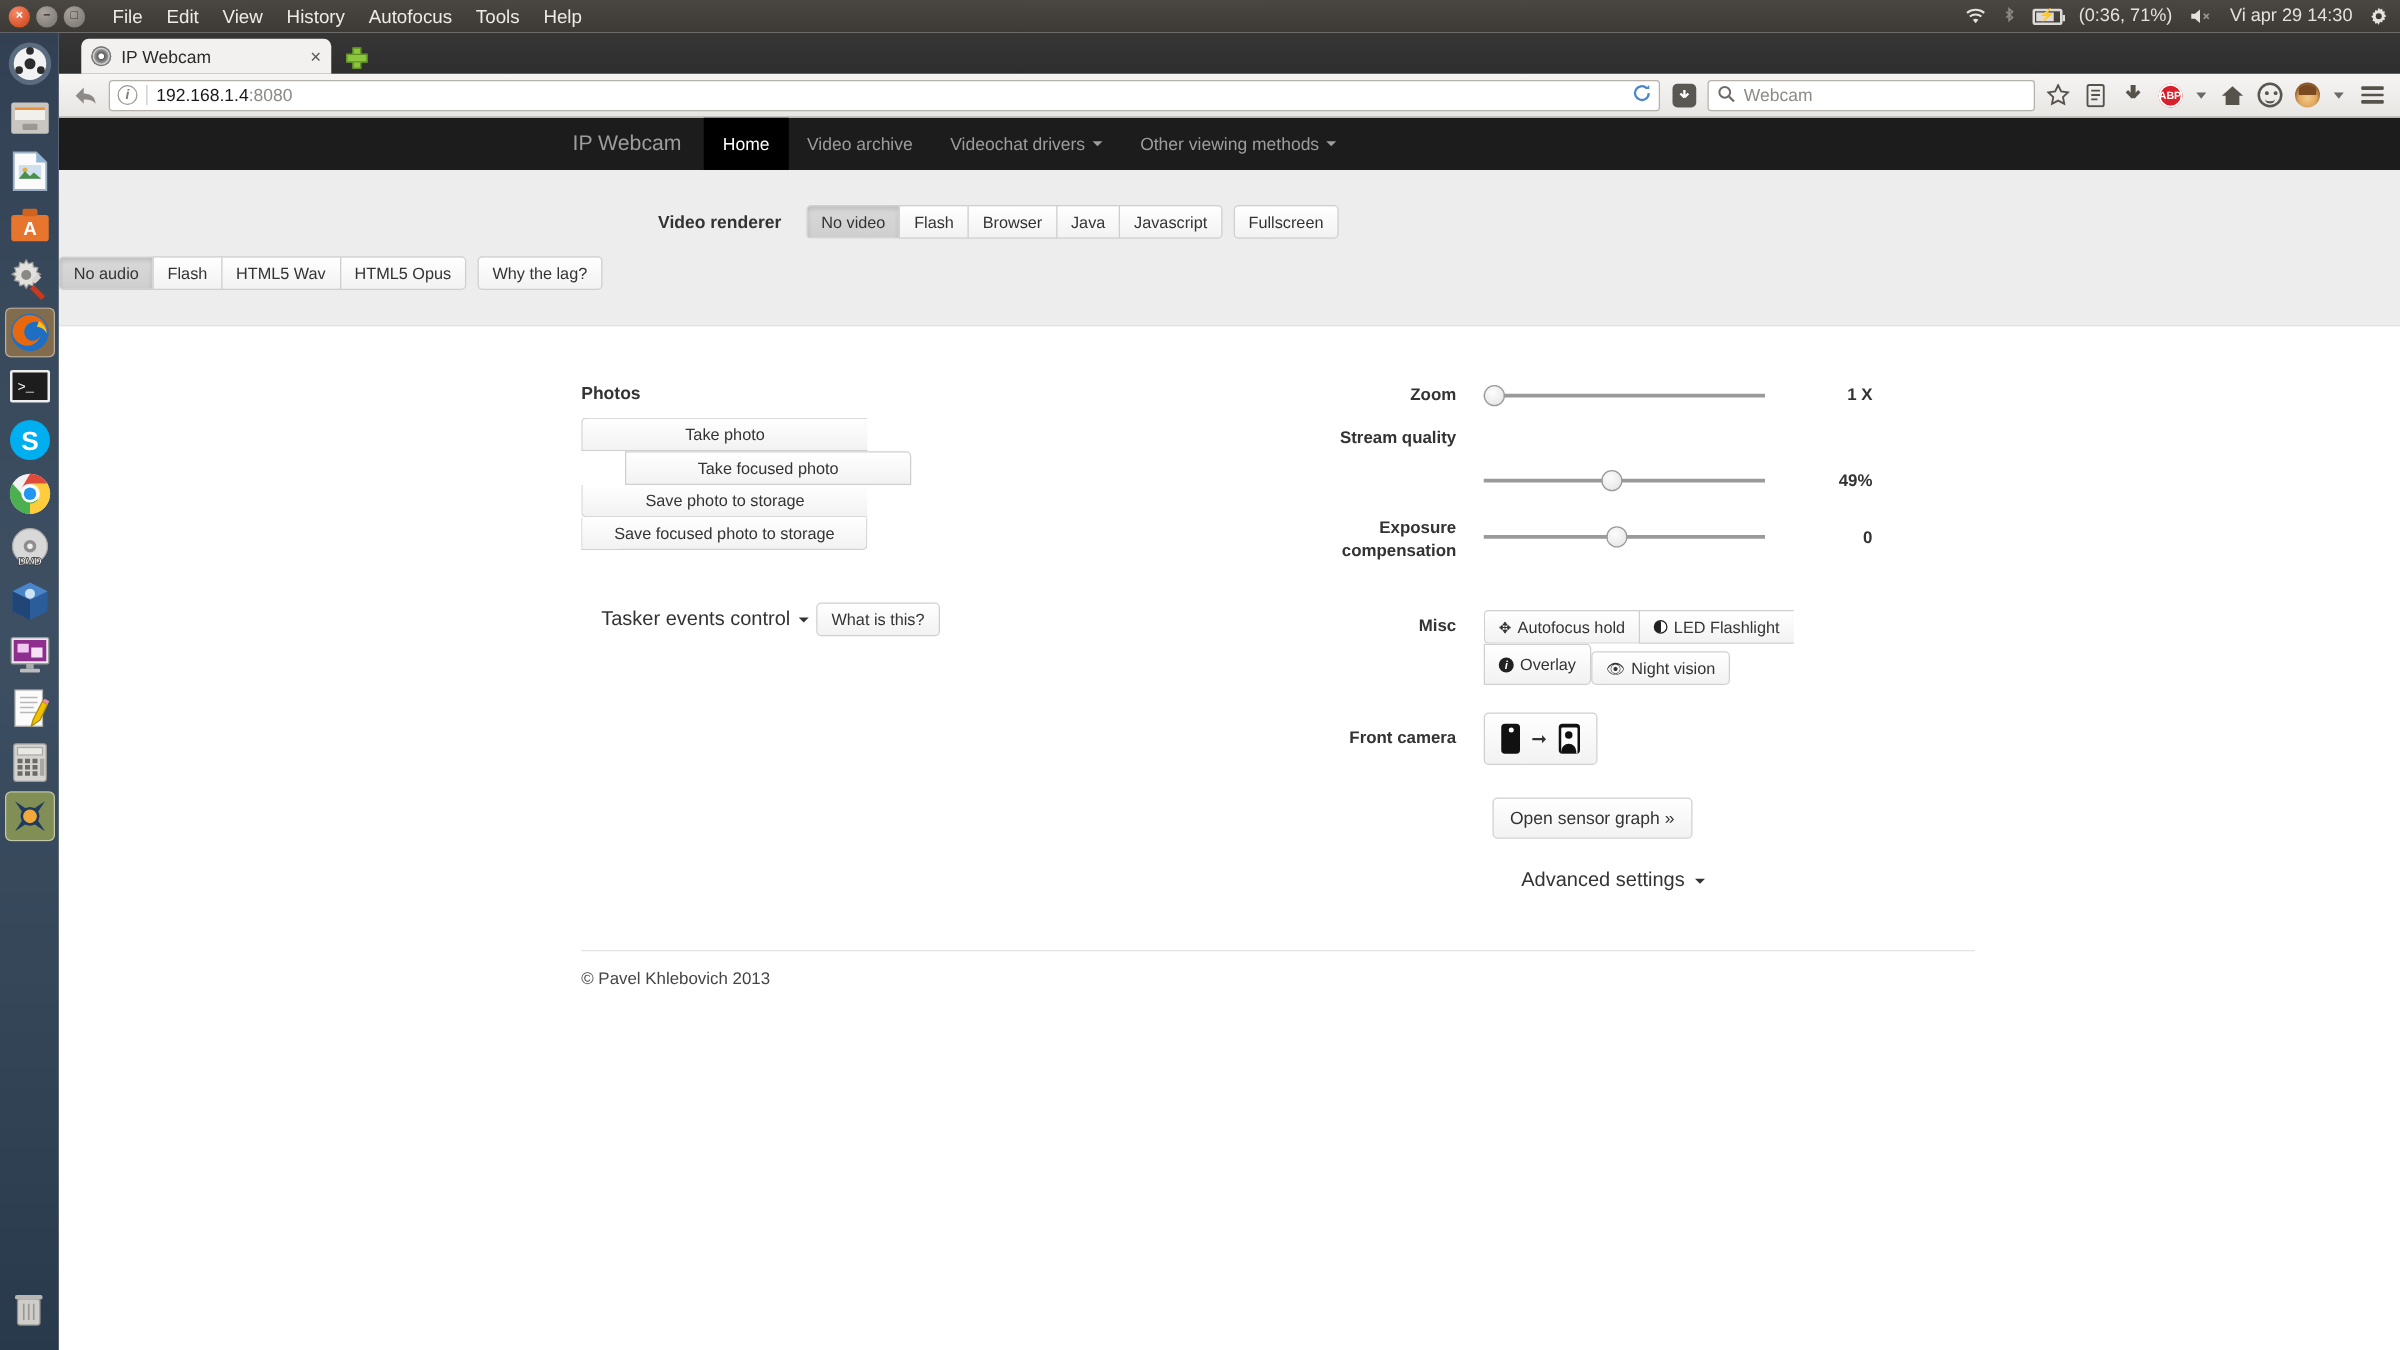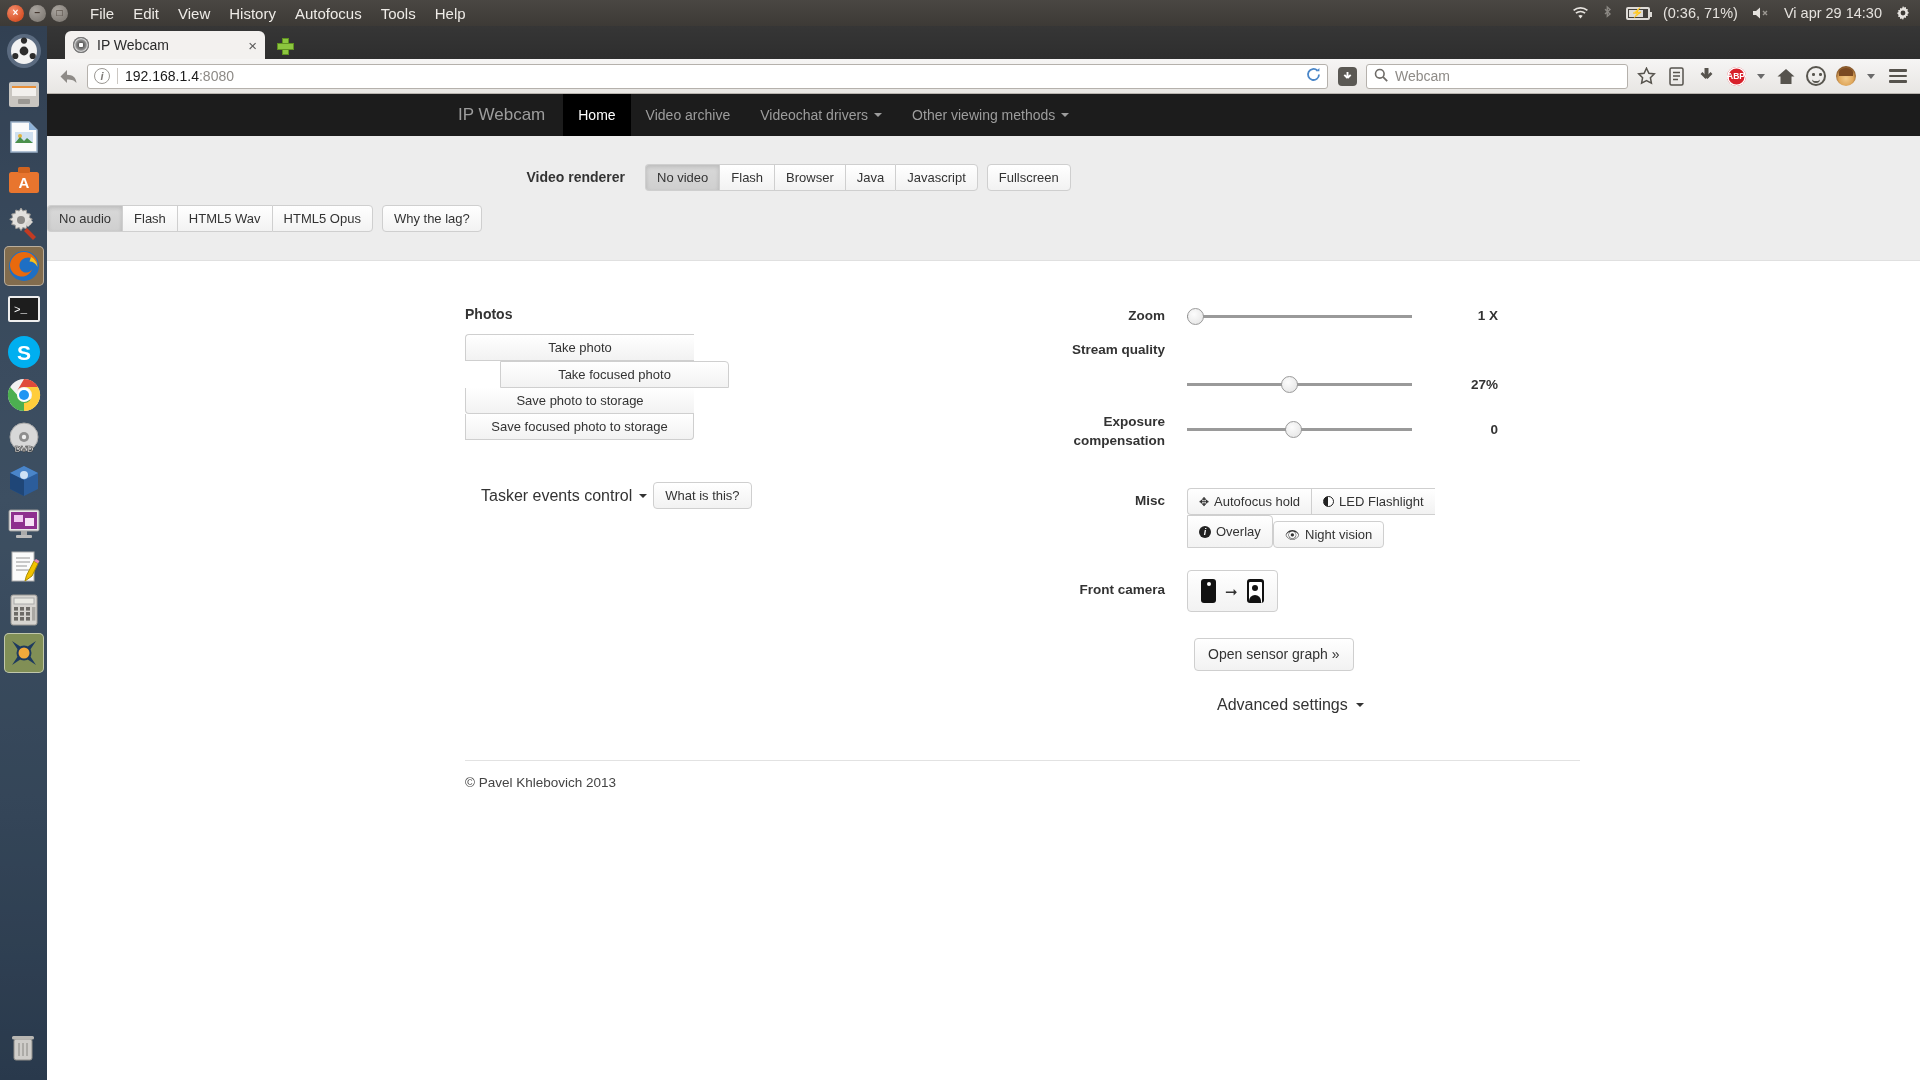--- a/index.html
+++ b/index.html
@@ -632,21 +632,21 @@
           </div>
           <div class="ctrl-value">1 X</div>
         </div>
 
         <div class="ctrl-row">
           <div class="ctrl-label">Stream quality</div>
           <div class="slider" style="margin-top:35px">
             <div class="slider-track"></div>
             <div class="slider-thumb" style="left:94px"></div>
           </div>
-          <div class="ctrl-value" style="margin-top:35px">27%</div>
+          <div class="ctrl-value" style="margin-top:35px">49%</div>
         </div>
 
         <div class="ctrl-row" style="margin-top:18px">
           <div class="ctrl-label">Exposure compensation</div>
           <div class="slider" style="margin-top:8px">
             <div class="slider-track"></div>
             <div class="slider-thumb" style="left:98px"></div>
           </div>
           <div class="ctrl-value" style="margin-top:8px">0</div>
         </div>

